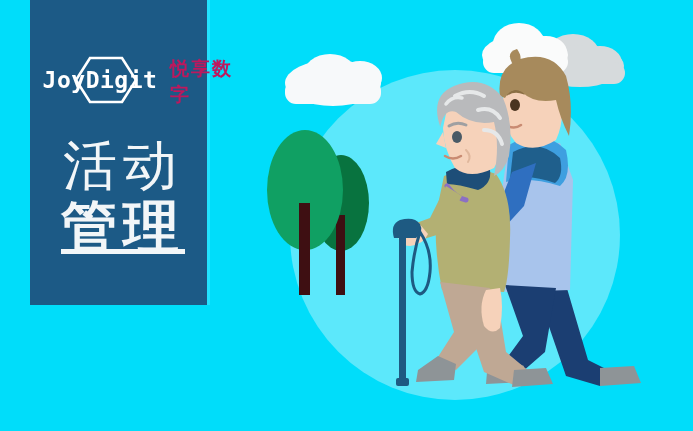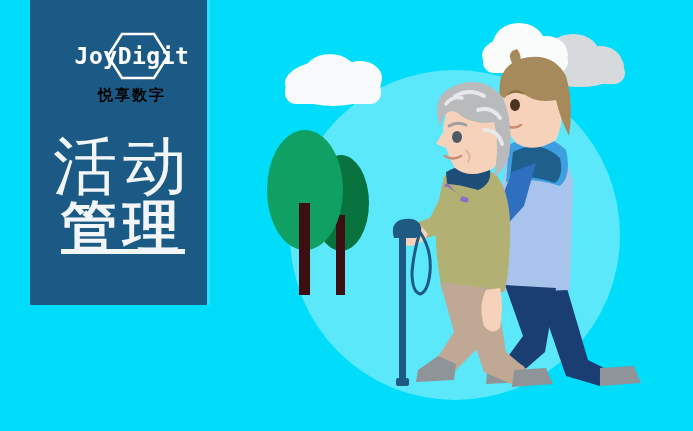--- a/index.html
+++ b/index.html
@@ -37,46 +37,46 @@
     z-index: 41;
   }
   #logo-wrap {
     position: absolute;
     left: 30px;
     top: 30px;
     width: 204px;
     height: 100px;
     z-index: 42;
     display: flex;
-    flex-direction: column;
+    flex-direction: row;
     align-items: center;
     justify-content: flex-start;
   }
   #logo-mark { position: relative; width: 140px; height: 52px; }
   #logo-mark svg { display: block; }
   #brand-cn {
     margin-top: 4px;
-    color: #000000;
-    font-size: 15px;
+    color: #be185d;
+    font-size: 19px;
     font-weight: bold;
     letter-spacing: 2px;
     font-family: "DejaVu Sans", sans-serif;
   }
   #headline {
     position: absolute;
     left: 30px;
     top: 136px;
     width: 180px;
     z-index: 42;
     text-align: center;
     color: #F2F6F8;
   }
   #headline .line1 {
     display: block;
-    font-size: 64px;
+    font-size: 54px;
     line-height: 60px;
     font-weight: 300;
     letter-spacing: 6px;
     text-indent: 6px;
     font-family: "DejaVu Sans", sans-serif;
   }
   #headline .line2 {
     display: block;
     font-size: 56px;
     line-height: 62px;

